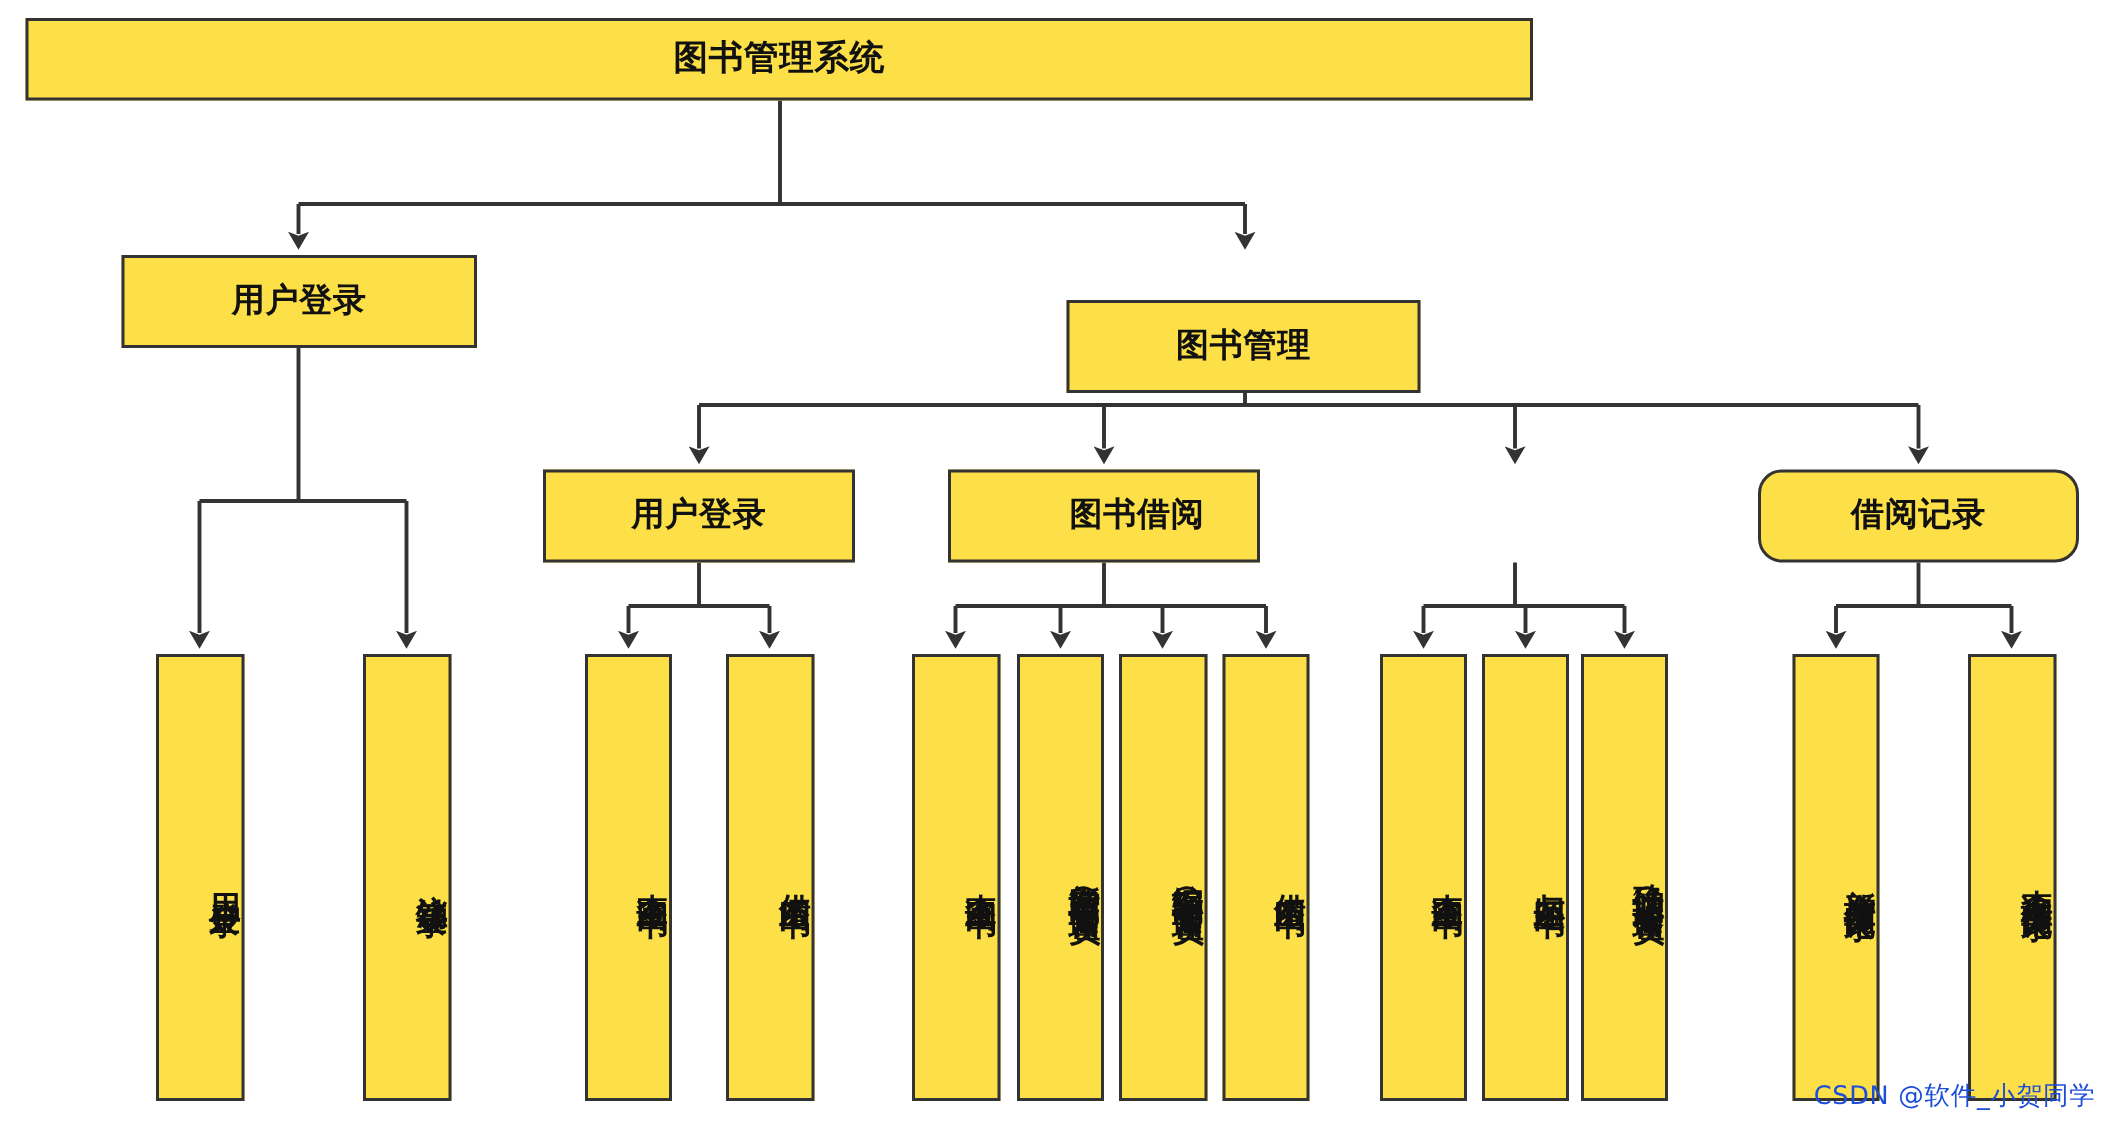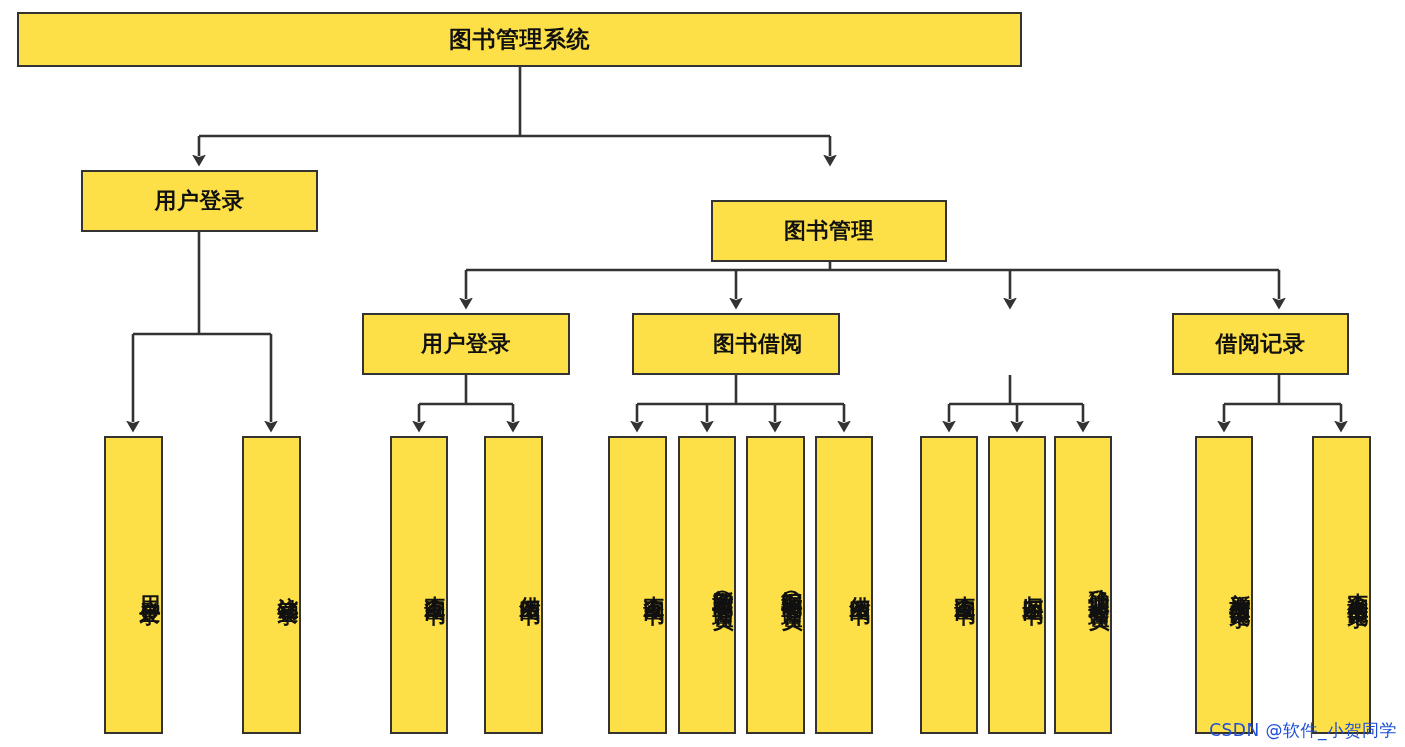--- a/index.html
+++ b/index.html
@@ -125,21 +125,21 @@
     </g>
   </svg>
 
   <div class="node h root" style="left:17px; top:12px; width:1005px; height:55px;">图书管理系统</div>
 
   <div class="node h" style="left:81px; top:170px; width:237px; height:62px;">用户登录</div>
   <div class="node h" style="left:711px; top:170px; width:236px; height:62px;margin-top:30px;">图书管理</div>
 
   <div class="node h" style="left:362px; top:313px; width:208px; height:62px;">用户登录</div>
   <div class="node h" style="left:632px; top:313px; width:208px; height:62px;padding-left:44px;">图书借阅</div>
-  <div class="node h" style="left:1172px; top:313px; width:177px; height:62px;">借阅记录</div>
+  <div class="node h" style="left:1172px; top:313px; width:214px; height:62px;border-radius:16px;">借阅记录</div>
 
   <div class="node v" style="left:104px; top:436px; width:59px; height:298px;">
     <span>用户登录</span>
   </div>
   <div class="node v" style="left:242px; top:436px; width:59px; height:298px;">
     <span>注销登录</span>
   </div>
   <div class="node v" style="left:390px; top:436px; width:58px; height:298px;">
     <span>查询图书</span>
   </div>

